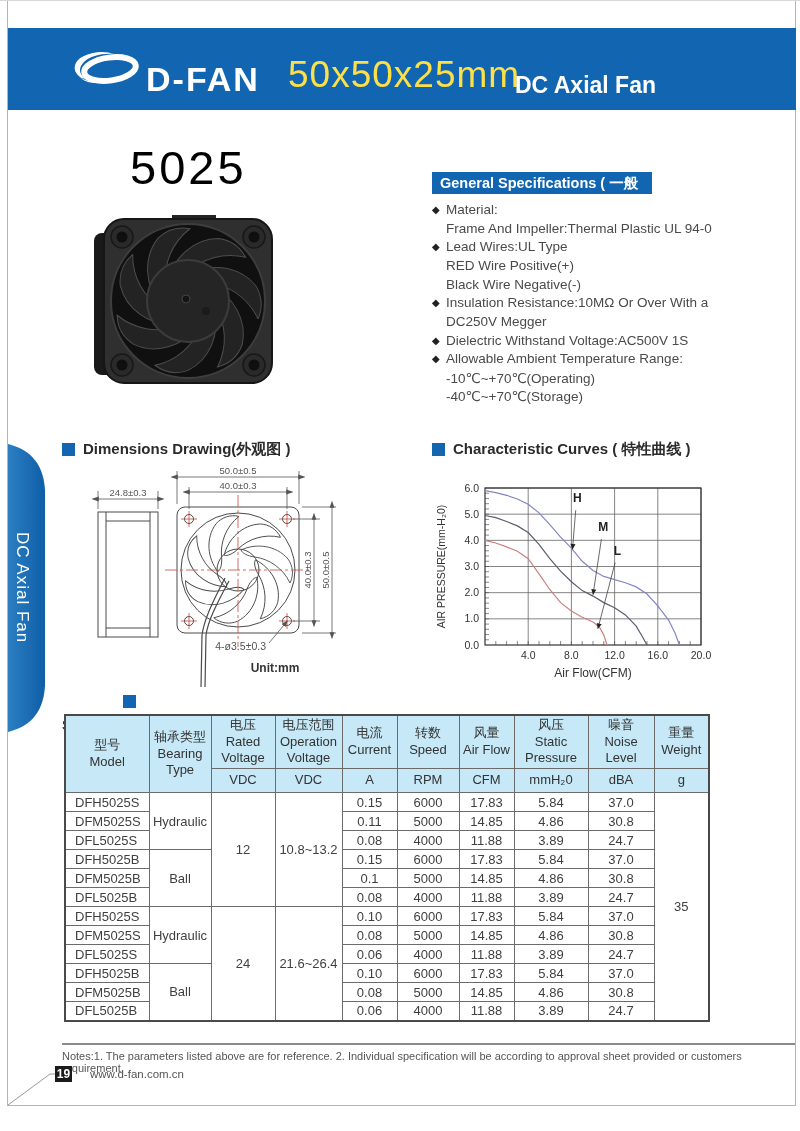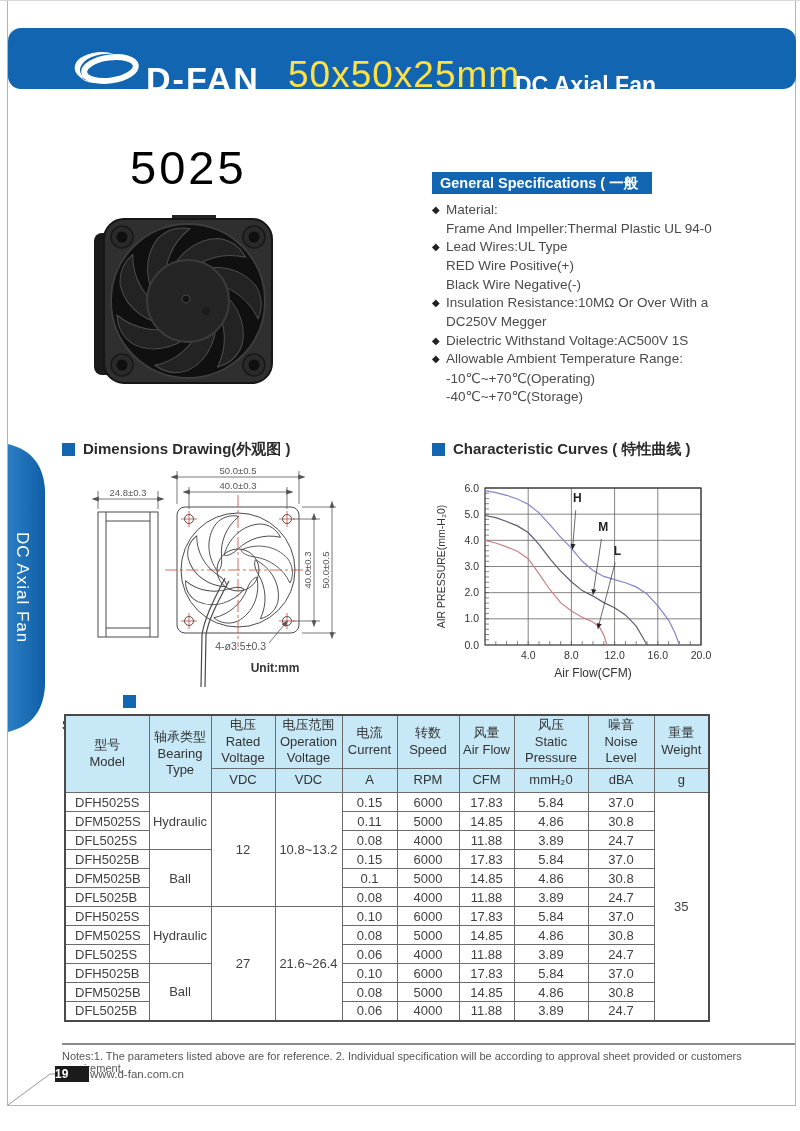--- a/index.html
+++ b/index.html
@@ -1,20 +1,20 @@
 <!DOCTYPE html>
 <html><head>
 <meta charset="utf-8">
 <style>
   html,body{margin:0;padding:0;background:#e8e8e8;}
   .page{position:relative;width:800px;height:1131px;background:#fff;margin:0 auto;
         font-family:"Liberation Sans","DejaVu Sans",sans-serif;overflow:hidden;}
   .frame-line{position:absolute;background:#b4b4b4;}
   
-  .band{position:absolute;left:8px;top:28px;width:788px;height:61px;background:#1266b1;border-radius:13px;}
+  .band{position:absolute;left:8px;top:28px;width:788px;height:82px;background:#1266b1;}
   .brand-text{position:absolute;left:138px;top:32px;color:#fff;font-size:34px;font-weight:700;letter-spacing:2px;}
   .size-text{position:absolute;left:280px;top:26px;color:#fde047;font-size:37px;font-weight:400;letter-spacing:1px;}
   .sub-text{position:absolute;left:507px;top:44px;color:#fff;font-size:23px;font-weight:700;}
   
   .side-tab{position:absolute;left:0;top:436px;width:48px;height:304px;}
   .side-tab-label{position:absolute;left:0;top:436px;width:44px;height:304px;display:flex;align-items:center;justify-content:center;
       color:#fff;font-size:17px;letter-spacing:1px;writing-mode:vertical-rl;}
   
   .model-title{position:absolute;left:130px;top:140px;font-size:47px;letter-spacing:3px;color:#000000;}
   
@@ -33,22 +33,22 @@
       font-size:13px;color:#3f3f3f;border:2px solid #4a4a4a;}
   table.spec th,table.spec td{border:1px solid #6b6b6b;padding:0;text-align:center;vertical-align:middle;}
   table.spec th{background:#c6e8f7;font-weight:400;color:#333;font-size:13px;line-height:1.3;}
   table.spec .units th{height:23px;}
   table.spec thead tr:first-child th{height:52px;}
   table.spec tbody tr{height:19px;}
   table.spec td.model{text-align:left;padding-left:9px;}
   
   .rule{position:absolute;left:62px;top:1043px;width:733px;height:2px;background:#8a8a8a;}
   .notes{position:absolute;left:62px;top:1050px;width:720px;font-size:11px;color:#555;}
-  .pagenum{position:absolute;left:55px;top:1066px;width:34px;height:16px;background:#1b1b1b;color:#fff;
-      font-size:12px;font-weight:700;line-height:16px;}
+  .pagenum{position:absolute;left:55px;top:1066px;width:17px;height:16px;background:#1b1b1b;color:#fff;
+      font-size:12px;font-weight:700;text-align:center;line-height:16px;}
   .website{position:absolute;left:90px;top:1068px;font-size:11.5px;color:#555;}
   svg text{font-family:"Liberation Sans","DejaVu Sans",sans-serif;}
 </style>
 </head>
 <body>
 
 <div class="page">
 
   <div class="frame-line" style="left:7px;top:0;width:1px;height:1106px;"></div>
   <div class="frame-line" style="left:795px;top:0;width:1px;height:1106px;"></div>
@@ -465,21 +465,21 @@
         <td class="model">DFL5025B</td>
         <td>0.08</td>
           <td>4000</td>
         <td>11.88</td>
           <td>3.89</td>
         <td>24.7</td>
       </tr>
       <tr>
         <td class="model">DFH5025S</td>
         <td rowspan="3">Hydraulic</td>
-        <td rowspan="6">27</td>
+        <td rowspan="6">24</td>
         <td rowspan="6">21.6~26.4</td>
         <td>0.10</td>
           <td>6000</td>
         <td>17.83</td>
           <td>5.84</td>
         <td>37.0</td>
       </tr>
       <tr>
         <td class="model">DFM5025S</td>
         <td>0.08</td>

